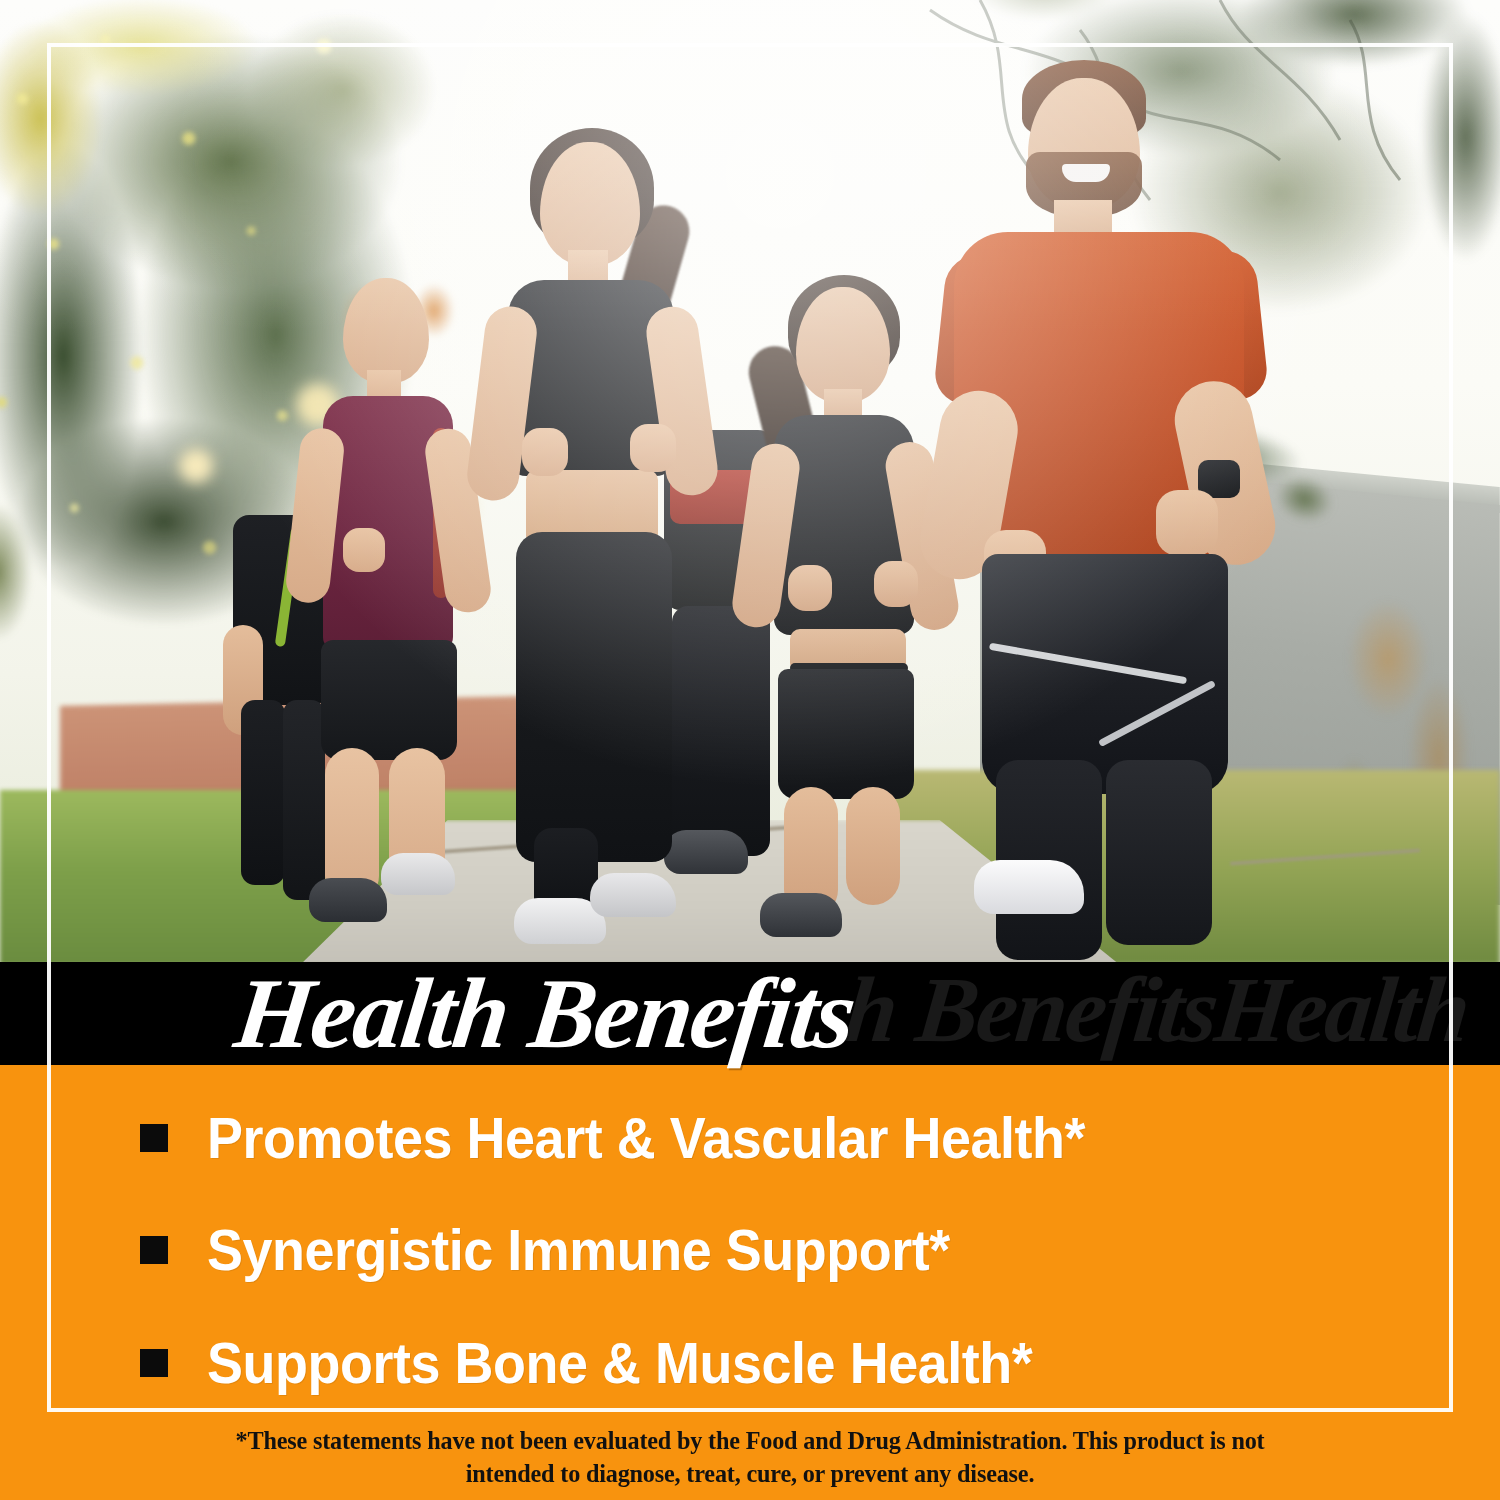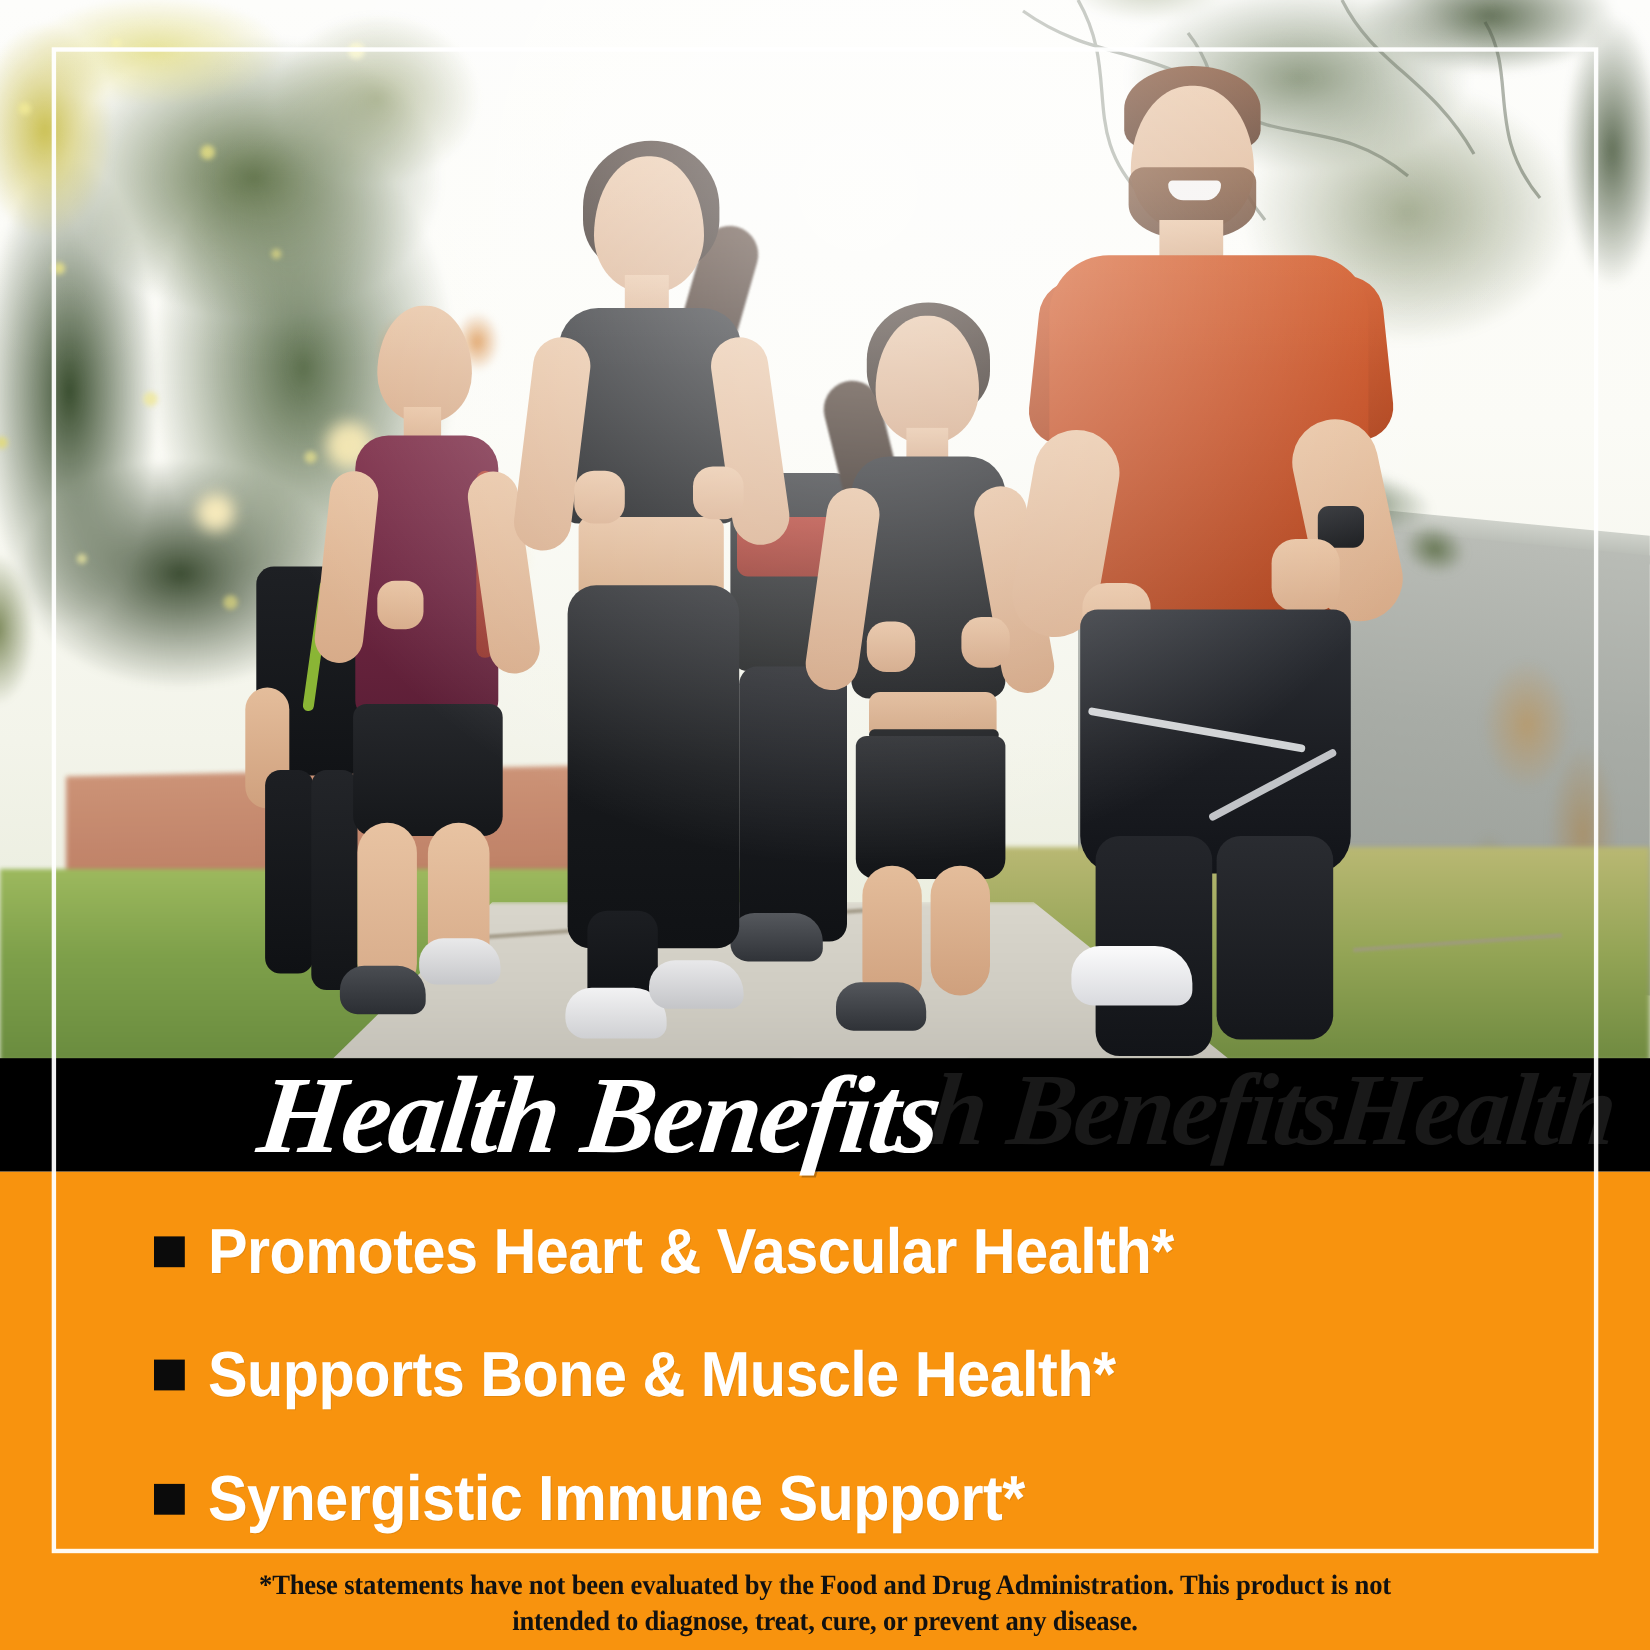--- a/index.html
+++ b/index.html
@@ -345,21 +345,21 @@
   
   .orange {
     position:absolute; left:0; top:1065px; width:1500px; height:435px;
     background:#F8930E; z-index:10;
   }
 
   .benefits {
     position:absolute; left:140px; top:1108px; width:1300px; z-index:25;
   }
   .benefit {
-    display:flex; align-items:center; gap:21px;
+    display:flex; align-items:center; gap:39px;
     margin-bottom:52px;
   }
   .bullet {
     width:28px; height:28px; background:#0b0b0b; flex:0 0 auto;
   }
   .benefit-text {
     font-family:"Liberation Sans Narrow","Liberation Sans", sans-serif;
     font-weight:700;
     font-size:58px;
     line-height:1.04;
@@ -520,26 +520,26 @@
 
   <div class="benefits">
 
     <div class="benefit">
       <div class="bullet"></div>
       <div class="benefit-text">Promotes Heart &amp; Vascular Health*</div>
     </div>
 
     <div class="benefit">
       <div class="bullet"></div>
-      <div class="benefit-text">Supports Bone &amp; Muscle Health*</div>
+      <div class="benefit-text">Synergistic Immune Support*</div>
     </div>
 
     <div class="benefit">
       <div class="bullet"></div>
-      <div class="benefit-text">Synergistic Immune Support*</div>
+      <div class="benefit-text">Supports Bone &amp; Muscle Health*</div>
     </div>
 
   </div>
 
   <div class="disclaimer">
     <span>*These statements have not been evaluated by the Food and Drug Administration. This product is not</span>
     <span>intended to diagnose, treat, cure, or prevent any disease.</span>
   </div>
 
   <div class="frame"></div>

